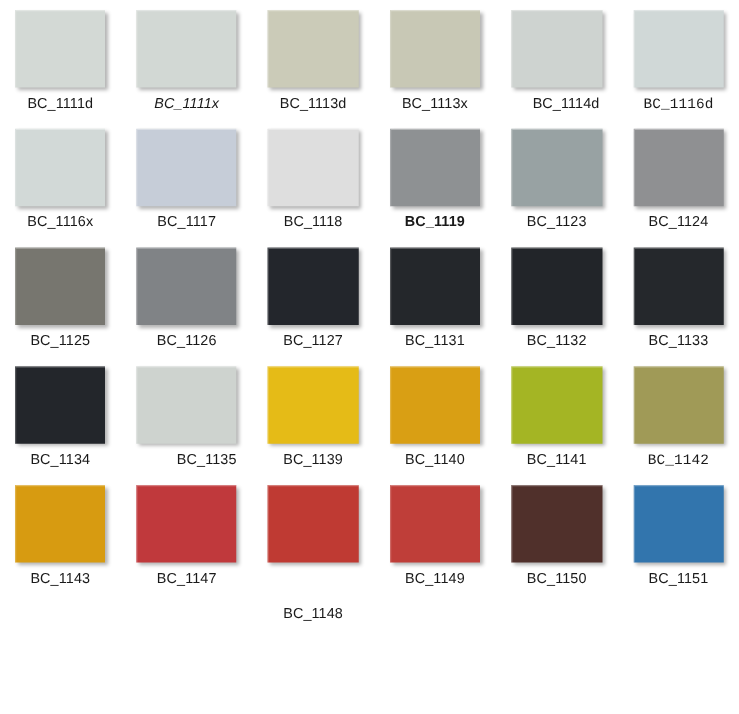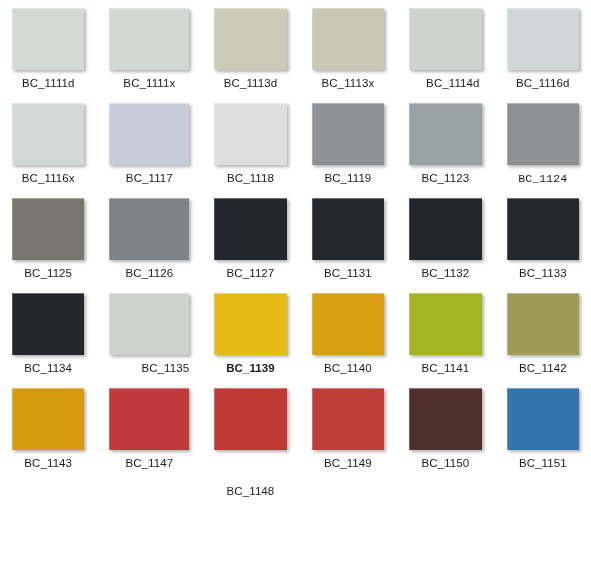--- a/index.html
+++ b/index.html
@@ -53,61 +53,61 @@
 </head>
 <body style="background: rgb(255, 255, 255);">
 
 <div id="swatch-grid">
     <div class="swatch-cell">
       <div class="swatch-chip" style="background: rgb(211, 217, 213);"></div>
       <div class="swatch-label" style="color: rgb(26, 26, 26);">BC_1111d</div>
     </div>
     <div class="swatch-cell">
       <div class="swatch-chip" style="background: rgb(210, 216, 212);"></div>
-      <div class="swatch-label" style="color: rgb(26, 26, 26);">BC_1111x</div>
+      <div class="swatch-label" style="color: rgb(26, 26, 26); font-style: italic;">BC_1111x</div>
     </div>
     <div class="swatch-cell">
       <div class="swatch-chip" style="background: rgb(203, 203, 184);"></div>
       <div class="swatch-label" style="color: rgb(26, 26, 26);">BC_1113d</div>
     </div>
     <div class="swatch-cell">
       <div class="swatch-chip" style="background: rgb(200, 200, 181);"></div>
       <div class="swatch-label" style="color: rgb(26, 26, 26);">BC_1113x</div>
     </div>
     <div class="swatch-cell">
       <div class="swatch-chip" style="background: rgb(206, 211, 208);"></div>
       <div class="swatch-label" style="color: rgb(26, 26, 26); margin-left: 15px;">BC_1114d</div>
     </div>
     <div class="swatch-cell">
       <div class="swatch-chip" style="background: rgb(208, 216, 215);"></div>
-      <div class="swatch-label" style="color: rgb(26, 26, 26);">BC_1116d</div>
+      <div class="swatch-label" style="color: rgb(26, 26, 26); font-family: Liberation Mono, monospace;">BC_1116d</div>
     </div>
     <div class="swatch-cell">
       <div class="swatch-chip" style="background: rgb(210, 217, 215);"></div>
       <div class="swatch-label" style="color: rgb(26, 26, 26);">BC_1116x</div>
     </div>
     <div class="swatch-cell">
       <div class="swatch-chip" style="background: rgb(198, 205, 216);"></div>
       <div class="swatch-label" style="color: rgb(26, 26, 26);">BC_1117</div>
     </div>
     <div class="swatch-cell">
       <div class="swatch-chip" style="background: rgb(222, 222, 222);"></div>
       <div class="swatch-label" style="color: rgb(26, 26, 26); text-align: right;">BC_1118</div>
     </div>
     <div class="swatch-cell">
       <div class="swatch-chip" style="background: rgb(142, 145, 147);"></div>
-      <div class="swatch-label" style="color: rgb(26, 26, 26);">BC_1119</div>
+      <div class="swatch-label" style="color: rgb(26, 26, 26); font-weight: bold;">BC_1119</div>
     </div>
     <div class="swatch-cell">
       <div class="swatch-chip" style="background: rgb(152, 162, 163);"></div>
       <div class="swatch-label" style="color: rgb(26, 26, 26);">BC_1123</div>
     </div>
     <div class="swatch-cell">
       <div class="swatch-chip" style="background: rgb(143, 144, 146);"></div>
-      <div class="swatch-label" style="color: rgb(26, 26, 26); font-family: Liberation Mono, monospace;">BC_1124</div>
+      <div class="swatch-label" style="color: rgb(26, 26, 26);">BC_1124</div>
     </div>
     <div class="swatch-cell">
       <div class="swatch-chip" style="background: rgb(119, 118, 111);"></div>
       <div class="swatch-label" style="color: rgb(26, 26, 26);">BC_1125</div>
     </div>
     <div class="swatch-cell">
       <div class="swatch-chip" style="background: rgb(128, 131, 134);"></div>
       <div class="swatch-label" style="color: rgb(26, 26, 26);">BC_1126</div>
     </div>
     <div class="swatch-cell">
@@ -129,33 +129,33 @@
     <div class="swatch-cell">
       <div class="swatch-chip" style="background: rgb(35, 38, 43);"></div>
       <div class="swatch-label" style="color: rgb(26, 26, 26);">BC_1134</div>
     </div>
     <div class="swatch-cell">
       <div class="swatch-chip" style="background: rgb(206, 211, 207);"></div>
       <div class="swatch-label" style="color: rgb(26, 26, 26); margin-left: 32px;">BC_1135</div>
     </div>
     <div class="swatch-cell">
       <div class="swatch-chip" style="background: rgb(229, 187, 23);"></div>
-      <div class="swatch-label" style="color: rgb(26, 26, 26); font-weight: bold;">BC_1139</div>
+      <div class="swatch-label" style="color: rgb(26, 26, 26);">BC_1139</div>
     </div>
     <div class="swatch-cell">
       <div class="swatch-chip" style="background: rgb(217, 159, 20);"></div>
       <div class="swatch-label" style="color: rgb(26, 26, 26);">BC_1140</div>
     </div>
     <div class="swatch-cell">
       <div class="swatch-chip" style="background: rgb(164, 181, 36);"></div>
       <div class="swatch-label" style="color: rgb(26, 26, 26);">BC_1141</div>
     </div>
     <div class="swatch-cell">
       <div class="swatch-chip" style="background: rgb(160, 154, 87);"></div>
-      <div class="swatch-label" style="color: rgb(26, 26, 26);">BC_1142</div>
+      <div class="swatch-label" style="color: rgb(26, 26, 26); font-family: Liberation Mono, monospace;">BC_1142</div>
     </div>
     <div class="swatch-cell">
       <div class="swatch-chip" style="background: rgb(215, 155, 17);"></div>
       <div class="swatch-label" style="color: rgb(26, 26, 26);">BC_1143</div>
     </div>
     <div class="swatch-cell">
       <div class="swatch-chip" style="background: rgb(192, 57, 60);"></div>
       <div class="swatch-label" style="color: rgb(26, 26, 26);">BC_1147</div>
     </div>
     <div class="swatch-cell">

